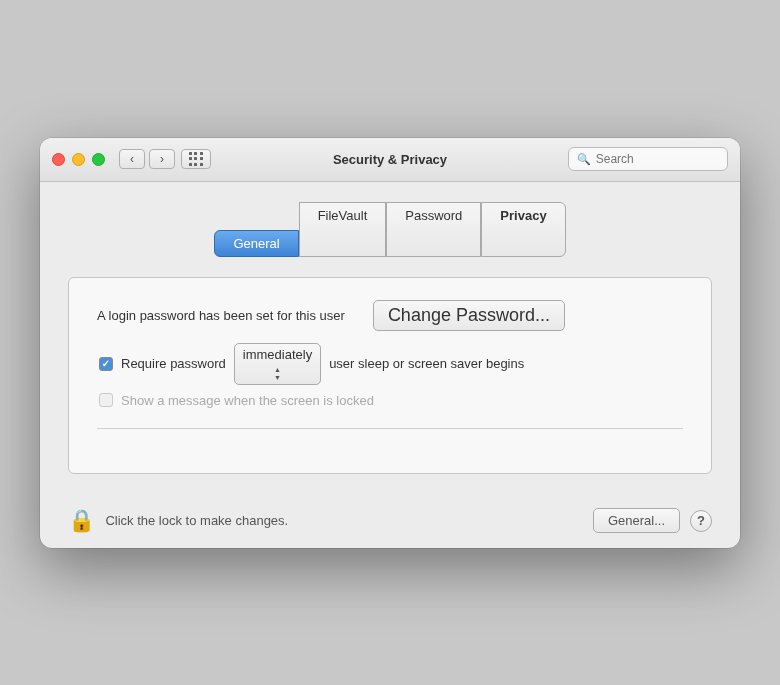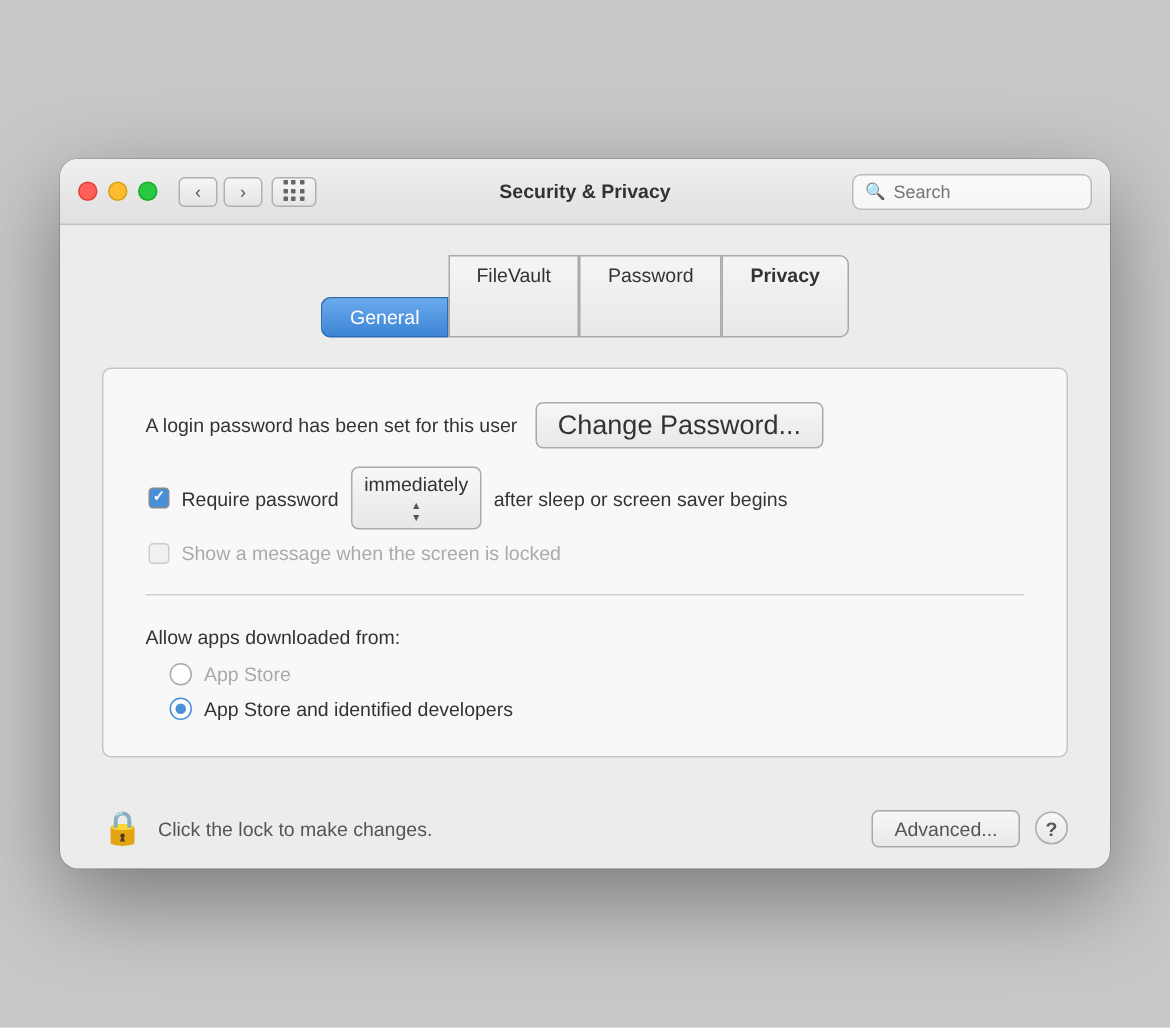--- a/index.html
+++ b/index.html
@@ -181,21 +181,21 @@
     }
 
     
     .password-section {
       margin-bottom: 14px;
     }
 
     .password-row {
       display: flex;
       align-items: center;
-      gap: 12px;
+      gap: 28px;
       margin-bottom: 12px;
     }
 
     .password-label {
       font-size: 13px;
       color: #333;
     }
 
     .change-password-btn {
       background: linear-gradient(to bottom, #f7f7f7, #e8e8e8);
@@ -469,49 +469,34 @@
             <span class="checkbox-check">✓</span>
           </div>
           <span class="require-label">Require password</span>
           <div class="dropdown-select">
             <span>immediately</span>
             <div class="dropdown-arrows">
               <span class="dropdown-arrow">▲</span>
               <span class="dropdown-arrow">▼</span>
             </div>
           </div>
-          <span class="require-label">after sleep or screen saver begins</span>
+          <span class="require-label">user sleep or screen saver begins</span>
         </div>
 
         <div class="lock-message-row">
           <div class="checkbox-disabled"></div>
           <span class="disabled-label">Show a message when the screen is locked</span>
         </div>
       </div>
 
       <div class="divider"></div>
 
-      <div class="allow-section">
-        <div class="allow-label">Allow apps downloaded from:</div>
-        <div class="radio-group">
-          <div class="radio-row">
-            <div class="radio-btn"></div>
-            <span class="radio-label disabled">App Store</span>
-          </div>
-          <div class="radio-row">
-            <div class="radio-btn selected">
-              <div class="radio-dot"></div>
-            </div>
-            <span class="radio-label">App Store and identified developers</span>
-          </div>
-        </div>
-      </div>
 
     </div>
   </div>
 
   <div class="footer">
     <span class="lock-icon">🔒</span>
     <span class="lock-text">Click the lock to make changes.</span>
-    <button class="advanced-btn">Advanced...</button>
+    <button class="advanced-btn">General...</button>
     <div class="help-btn">?</div>
   </div>
 </div>
 
 </body></html>

